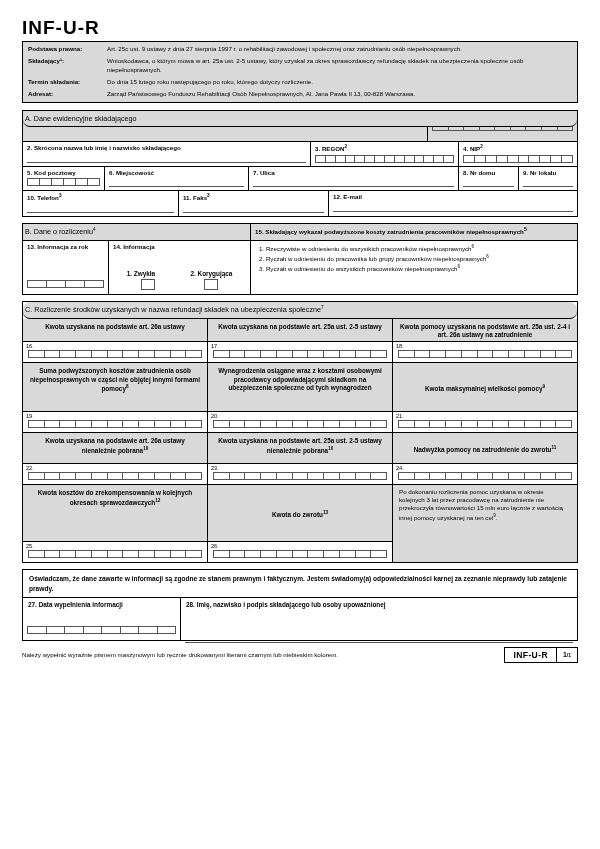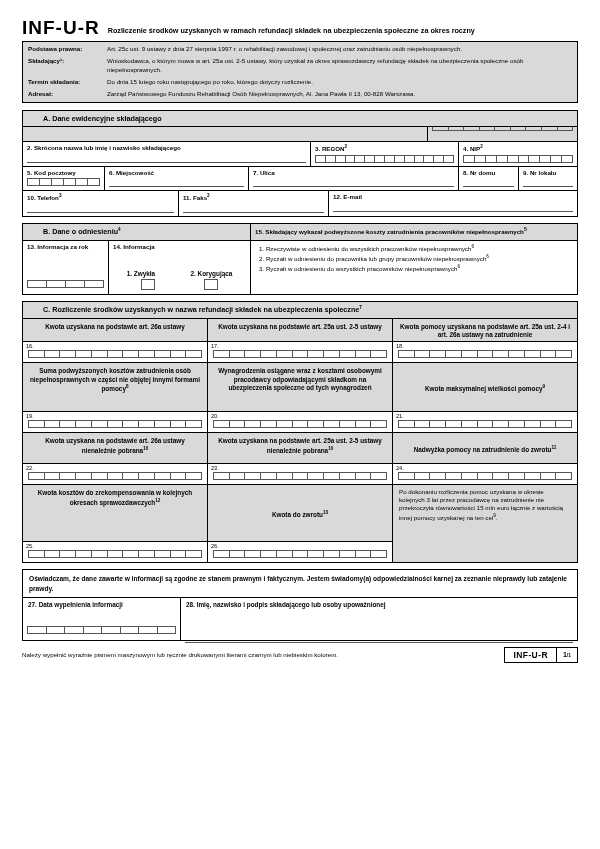--- a/index.html
+++ b/index.html
@@ -19,21 +19,21 @@
   
   .legal{border:1px solid #000;background:#d9d9d9;font-size:6.2px;line-height:1.35;}
   .legal-row{display:flex;border-bottom:0;}
   .legal-row .lbl{width:84px;flex:0 0 84px;font-weight:bold;padding:2px 0 2px 5px;box-sizing:border-box;}
   .legal-row .val{flex:1;padding:2px 5px 2px 0;box-sizing:border-box;}
   .legal-row.first .lbl,.legal-row.first .val{padding-top:3px;}
   .legal-row.last .lbl,.legal-row.last .val{padding-bottom:3px;}
 
   
   .section{border:1px solid #000;border-top:none;}
-  .sec-head{background:#d9d9d9;font-size:7.2px;font-weight:bold;padding:3px 20px;border-bottom:1px solid #000;}
+  .sec-head{background:#d9d9d9;font-size:7.2px;font-weight:normal;padding:3px 2px;border-bottom:1px solid #000;border-radius:7px;}
   .sec-first{border-top:1px solid #000;margin-top:7px;}
 
   .grid{display:flex;}
   .cell{border-right:1px solid #000;box-sizing:border-box;position:relative;}
   .cell:last-child{border-right:none;}
   .cell-lbl{font-size:6.2px;font-weight:bold;padding:2px 4px 0 4px;line-height:1.25;}
   .cell-lbl sup{font-size:4.6px;}
 
   .rowline{border-bottom:1px solid #000;}
 
@@ -84,21 +84,20 @@
   .foot-code .fc2{padding:2px 6px;font-size:7px;display:flex;align-items:center;}
   .foot-code .fc2 sub{font-size:5px;}
 </style>
 </head>
 <body>
 
 <div class="page">
 
   <div class="title-row">
     <div class="form-code">INF-U-R</div>
-    <div class="form-title">Rozliczenie środków uzyskanych w ramach refundacji składek na ubezpieczenia społeczne za okres roczny</div>
   </div>
 
   <div class="legal">
     <div class="legal-row first">
       <div class="lbl">Podstawa prawna:</div>
       <div class="val">Art. 25c ust. 9 ustawy z dnia 27 sierpnia 1997 r. o rehabilitacji zawodowej i społecznej oraz zatrudnianiu osób niepełnosprawnych.</div>
     </div>
     <div class="legal-row">
       <div class="lbl">Składający¹:</div>
       <div class="val">Wnioskodawca, o którym mowa w art. 25a ust. 2-5 ustawy, który uzyskał za okres sprawozdawczy refundację składek na ubezpieczenia spo­łeczne osób niepełnosprawnych.</div>
@@ -219,21 +218,21 @@
       <div class="cell" style="flex:1;">
         <div class="cell-lbl">12. E-mail</div>
         <div class="line"></div>
       </div>
     </div>
   </div>
 
   <div class="section sec-first" style="margin-top:6px;">
     <div class="grid" style="border-bottom:1px solid #000;">
       <div class="cell b-left" style="background:#d9d9d9;">
-        <div class="sec-head" style="border-bottom:none;"><span>B. Dane o odniesieniu</span><sup style="font-size:4.6px;">4</sup></div>
+        <div class="sec-head" style="border-bottom:none;"><span>B. Dane o rozliczeniu</span><sup style="font-size:4.6px;">4</sup></div>
       </div>
       <div class="cell b-right" style="background:#d9d9d9;">
         <div class="b-sub"><span>15. Składający wykazał podwyższone koszty zatrudnienia pracowników niepełnosprawnych</span><sup>5</sup></div>
       </div>
     </div>
 
     <div class="grid">
       <div class="cell b-left" style="padding:0;">
         <div class="grid" style="height:100%;">
           <div class="cell" style="width:86px;flex:0 0 86px;">

